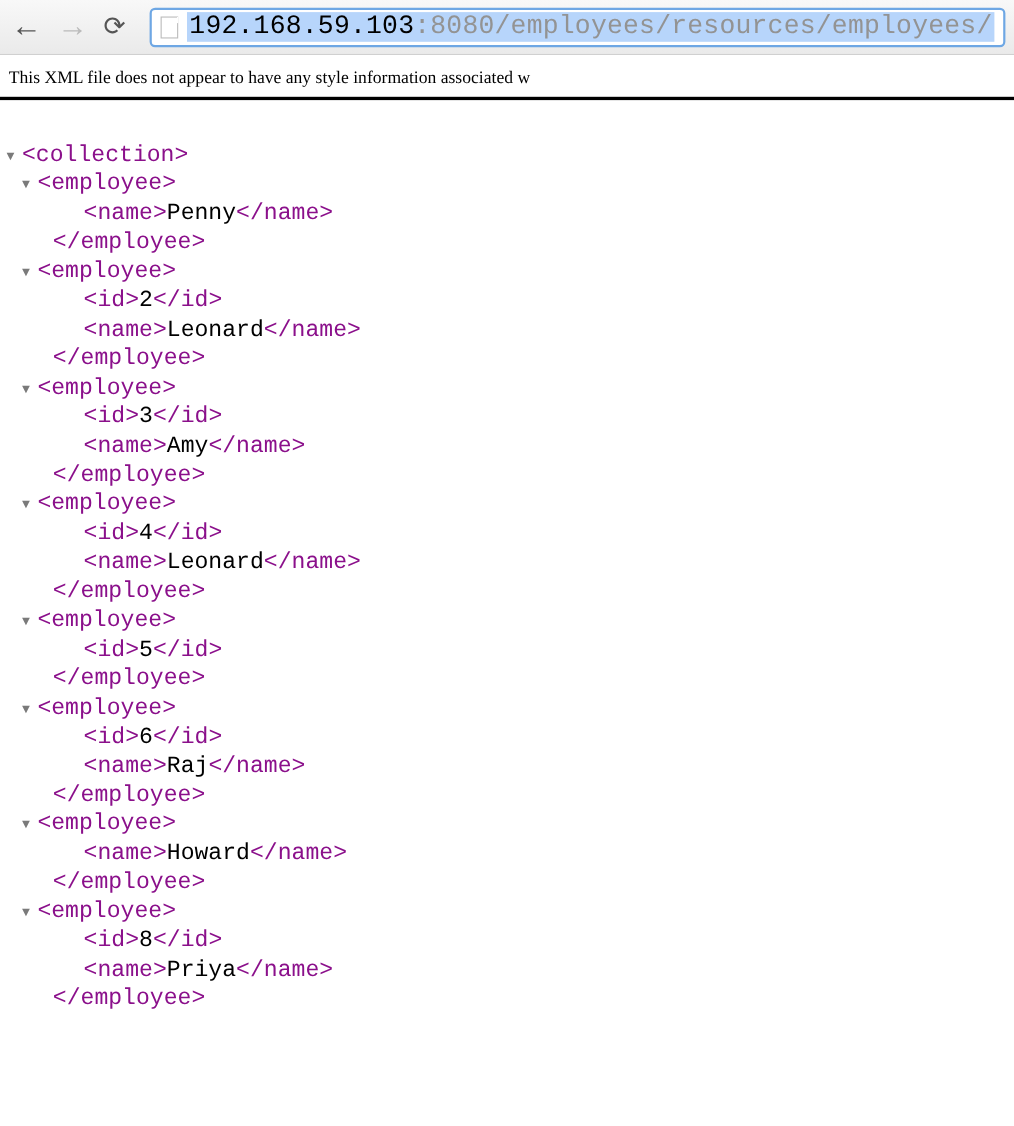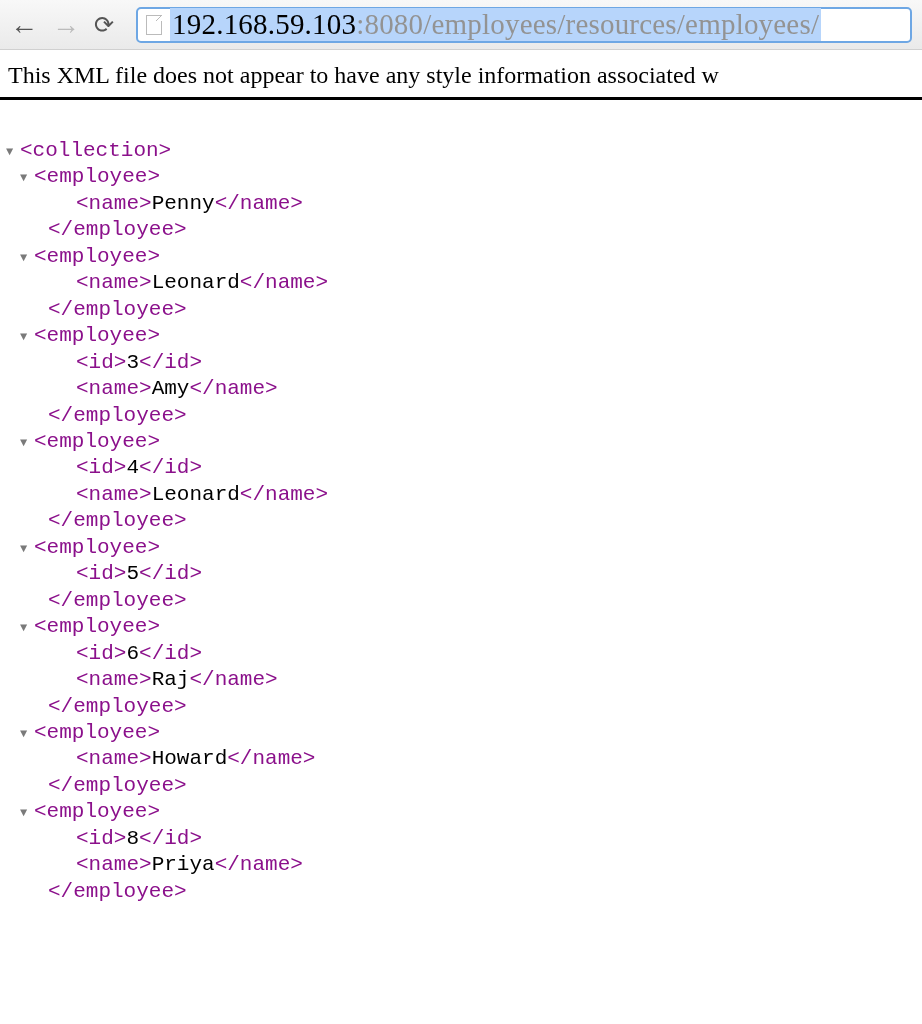--- a/index.html
+++ b/index.html
@@ -58,34 +58,34 @@
   .page-icon::after {
     content: "";
     position: absolute;
     top: -1px;
     right: -1px;
     width: 6px;
     height: 6px;
     background: linear-gradient(135deg, transparent 49%, #bbb 50%, #fff 51%);
   }
   .url {
-    font-family: Liberation Serif, serif;
-    font-size: 29px;
+    font-family: Liberation Mono, monospace;
+    font-size: 24px;
     letter-spacing: 0.2px;
     background: #b7d5fb;
     color: #000;
     padding: 0 2px;
     white-space: nowrap;
   }
   .url .dim { color: #939393; }
 
   
   .message {
     padding: 12px 8px 8px 8px;
-    font-size: 24px;
+    font-size: 16px;
     color: #000;
     white-space: nowrap;
     overflow: hidden;
   }
   .hr {
     border: none;
     border-top: 3px solid #000;
     margin: 0 0 14px 0;
   }
 
@@ -130,20 +130,21 @@
 
 <div class="message">This XML file does not appear to have any style information associated w</div>
 <hr class="hr">
 
 <div class="tree" id="tree">
     <span class="row"><span class="triangle">▼</span><span class="tag">&lt;collection&gt;</span></span>
     <span class="row ind1"><span class="triangle">▼</span><span class="tag">&lt;employee&gt;</span></span>
     <span class="row ind3"><span class="tag">&lt;name&gt;</span><span>Penny</span><span class="tag">&lt;/name&gt;</span></span>
     <span class="row ind2"><span class="tag">&lt;/employee&gt;</span></span>
     <span class="row ind1"><span class="triangle">▼</span><span class="tag">&lt;employee&gt;</span></span>
+    <span class="row ind3"><span class="tag">&lt;id&gt;</span><span>2</span><span class="tag">&lt;/id&gt;</span></span>
     <span class="row ind3"><span class="tag">&lt;name&gt;</span><span>Leonard</span><span class="tag">&lt;/name&gt;</span></span>
     <span class="row ind2"><span class="tag">&lt;/employee&gt;</span></span>
     <span class="row ind1"><span class="triangle">▼</span><span class="tag">&lt;employee&gt;</span></span>
     <span class="row ind3"><span class="tag">&lt;id&gt;</span><span>3</span><span class="tag">&lt;/id&gt;</span></span>
     <span class="row ind3"><span class="tag">&lt;name&gt;</span><span>Amy</span><span class="tag">&lt;/name&gt;</span></span>
     <span class="row ind2"><span class="tag">&lt;/employee&gt;</span></span>
     <span class="row ind1"><span class="triangle">▼</span><span class="tag">&lt;employee&gt;</span></span>
     <span class="row ind3"><span class="tag">&lt;id&gt;</span><span>4</span><span class="tag">&lt;/id&gt;</span></span>
     <span class="row ind3"><span class="tag">&lt;name&gt;</span><span>Leonard</span><span class="tag">&lt;/name&gt;</span></span>
     <span class="row ind2"><span class="tag">&lt;/employee&gt;</span></span>

